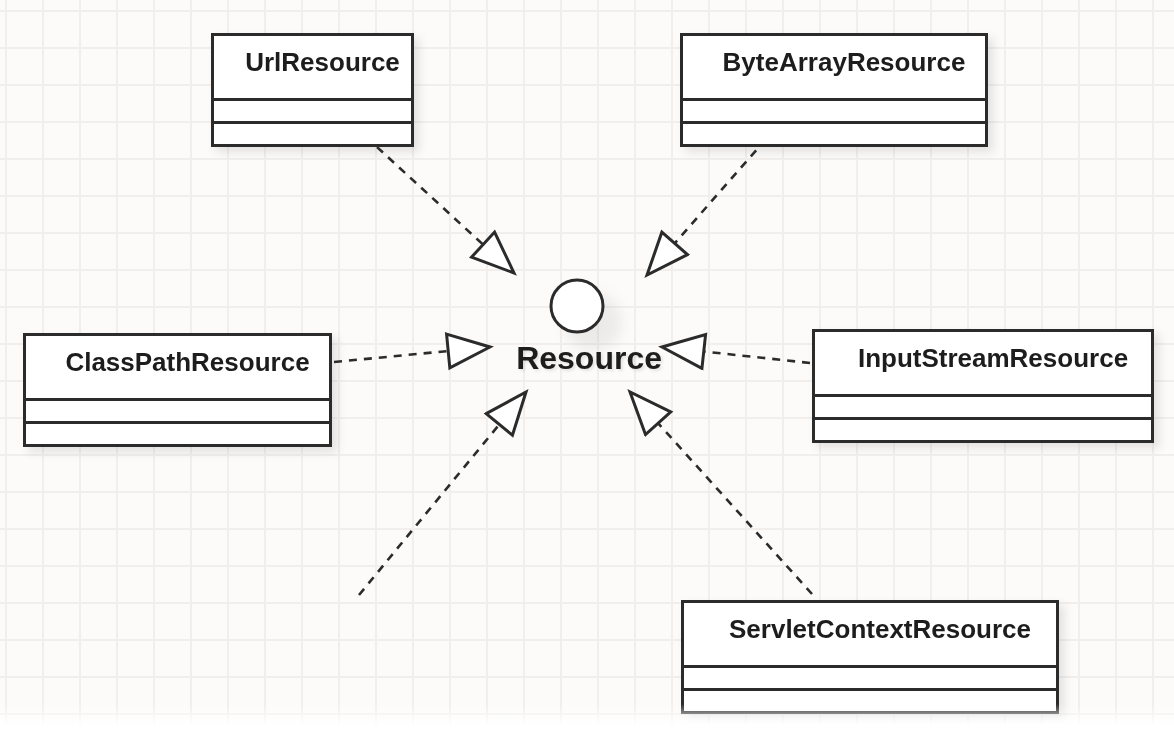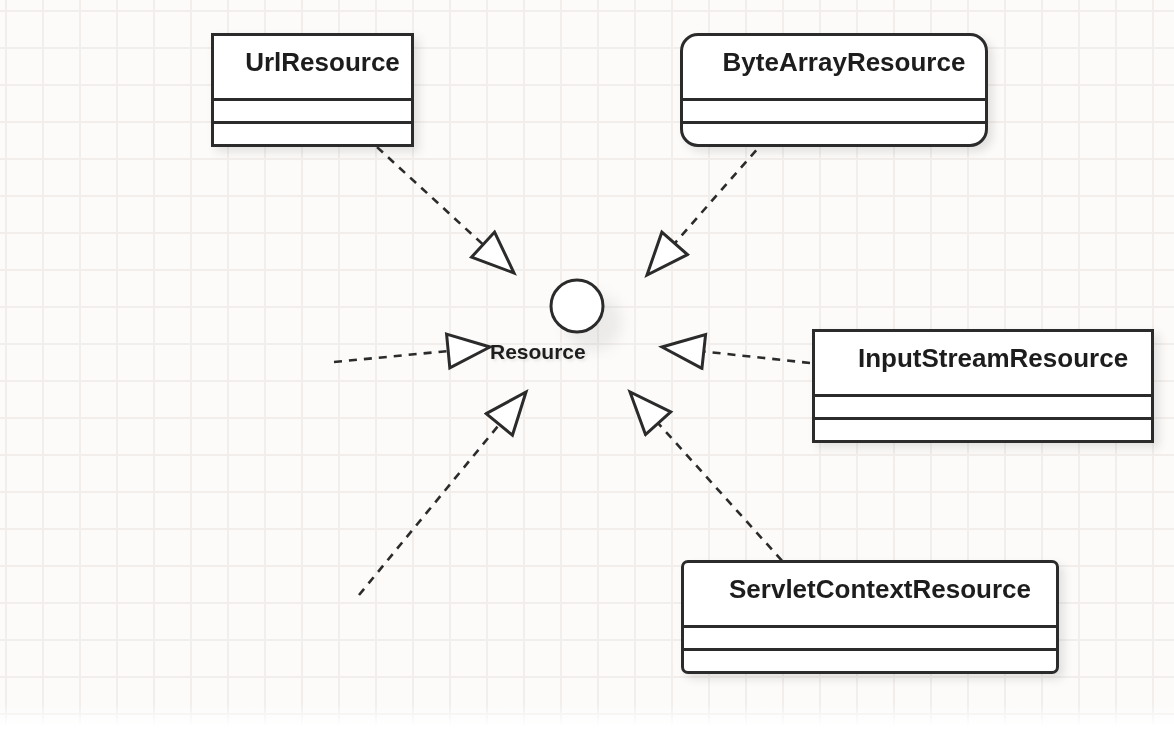--- a/index.html
+++ b/index.html
@@ -53,23 +53,23 @@
   }
   .uml-class .compartment {
     height: 20px;
     border-top: 3px solid #2b2b2b;
   }
   .interface-label {
     position: absolute;
     left: 490px;
     top: 340px;
     width: 172px;
-    text-align: left;
+    text-align: right;
     font-weight: bold;
-    font-size: 21px;
+    font-size: 32px;
     color: #1d1d1d;
     text-shadow: 2px 2px 3px rgba(120,120,120,0.18);
   }
 </style>
 </head>
 <body>
 
 <div class="canvas">
 
   <svg class="edges" viewBox="0 0 1174 738">
@@ -92,35 +92,40 @@
     <circle cx="593" cy="322" r="29" fill="#8a8a8a" opacity="0.14" filter="url(#softBlur)"></circle>
     <circle cx="577" cy="306" r="26" fill="#ffffff" stroke="#2b2b2b" stroke-width="3"></circle>
   </svg>
 
   <div class="uml-class" style="left:211px; top:33px; width:203px;">
     <div class="title">UrlResource</div>
     <div class="compartment"></div>
     <div class="compartment"></div>
   </div>
 
-  <div class="uml-class" style="left:680px; top:33px; width:308px;border-radius:18px;">
+  <div class="uml-class" style="left:680px; top:33px; width:308px;">
     <div class="title">ByteArrayResource</div>
     <div class="compartment"></div>
     <div class="compartment"></div>
   </div>
 
+  <div class="uml-class" style="left:23px; top:333px; width:309px;">
+    <div class="title">ClassPathResource</div>
+    <div class="compartment"></div>
+    <div class="compartment"></div>
+  </div>
 
   <div class="uml-class" style="left:812px; top:329px; width:342px;">
     <div class="title">InputStreamResource</div>
     <div class="compartment"></div>
     <div class="compartment"></div>
   </div>
 
 
-  <div class="uml-class" style="left:681px; top:560px; width:378px;border-radius:7px;">
+  <div class="uml-class" style="left:681px; top:600px; width:378px;">
     <div class="title">ServletContextResource</div>
     <div class="compartment"></div>
     <div class="compartment"></div>
   </div>
 
   <div class="interface-label">Resource</div>
 
   <div class="bottom-fade"></div>
 </div>
 

